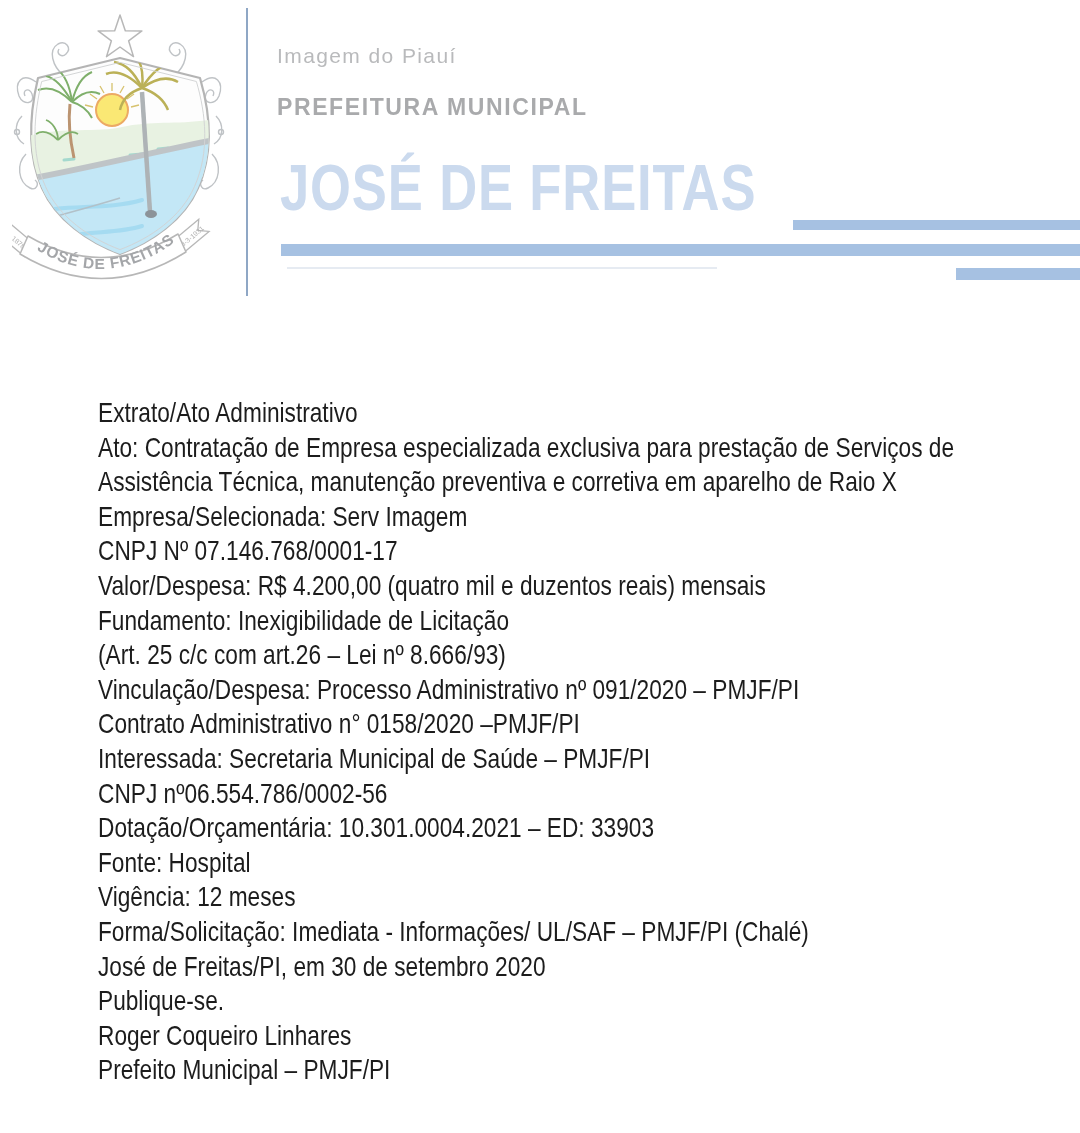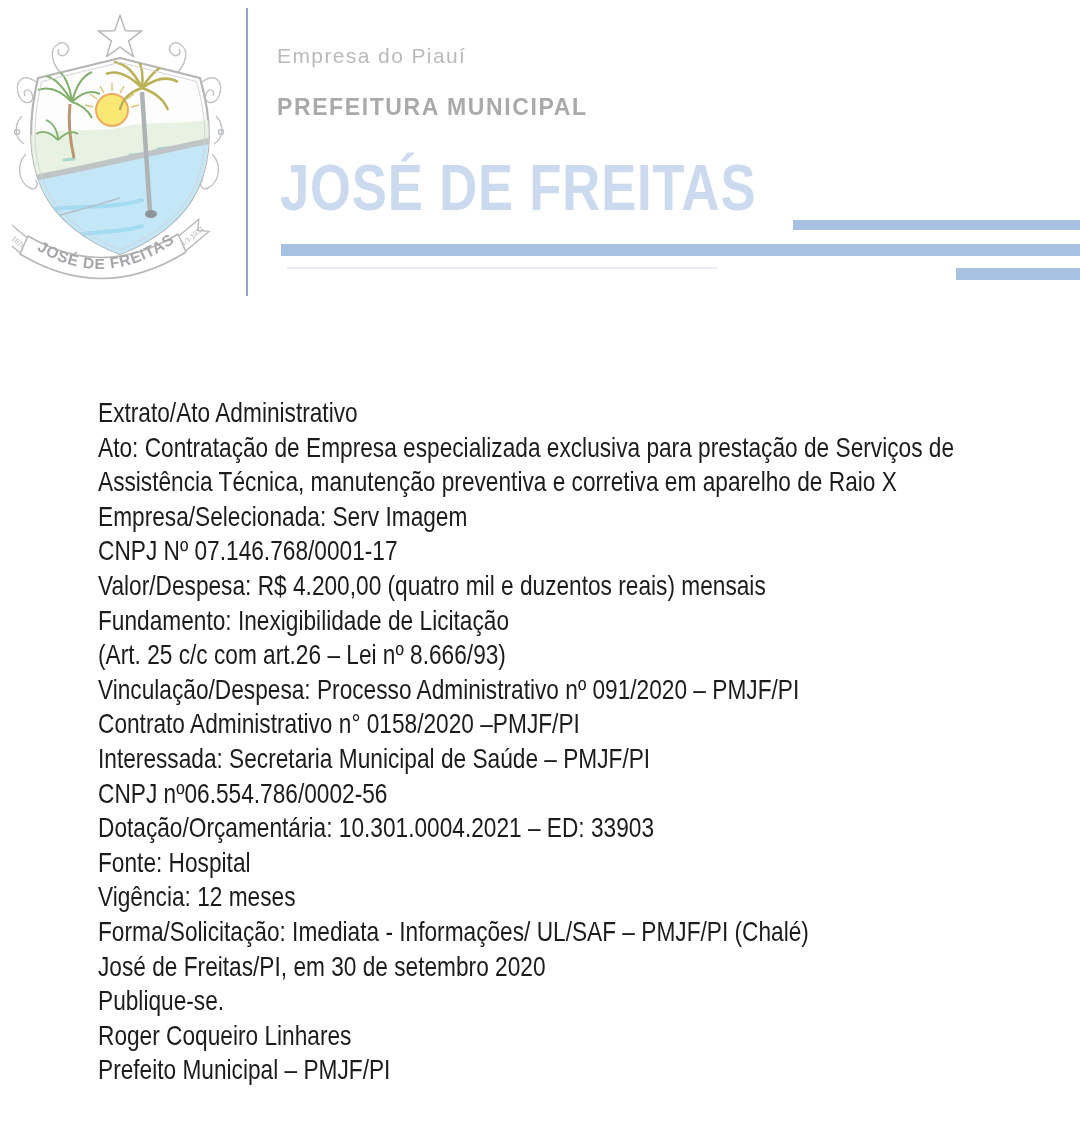--- a/index.html
+++ b/index.html
@@ -149,21 +149,21 @@
         </g>
         <path d="M 16,224 Q 91,268 166,222 L 174,240 Q 91,292 8,242 Z" fill="#ffffff" stroke="#a6a6a6" stroke-width="1.5" stroke-linejoin="round"></path>
         <text font-size="15.5" font-weight="bold" fill="#8e9094" letter-spacing="0.8">
           <textPath href="#ribbonTextPath" startOffset="2%">JOSÉ DE FREITAS</textPath>
         </text>
       </g>
     </g>
   </svg>
 
   <div class="sep"></div>
-  <div class="state">Empresa do Piauí</div>
+  <div class="state">Imagem do Piauí</div>
   <div class="org">PREFEITURA MUNICIPAL</div>
   <div class="city">JOSÉ DE FREITAS</div>
 
   <div class="bar bar1"></div>
   <div class="bar bar2"></div>
   <div class="bar bar3"></div>
   <div class="ghost-line"></div>
 
   <div class="doc">
       <div class="doc-line">Extrato/Ato Administrativo</div>

